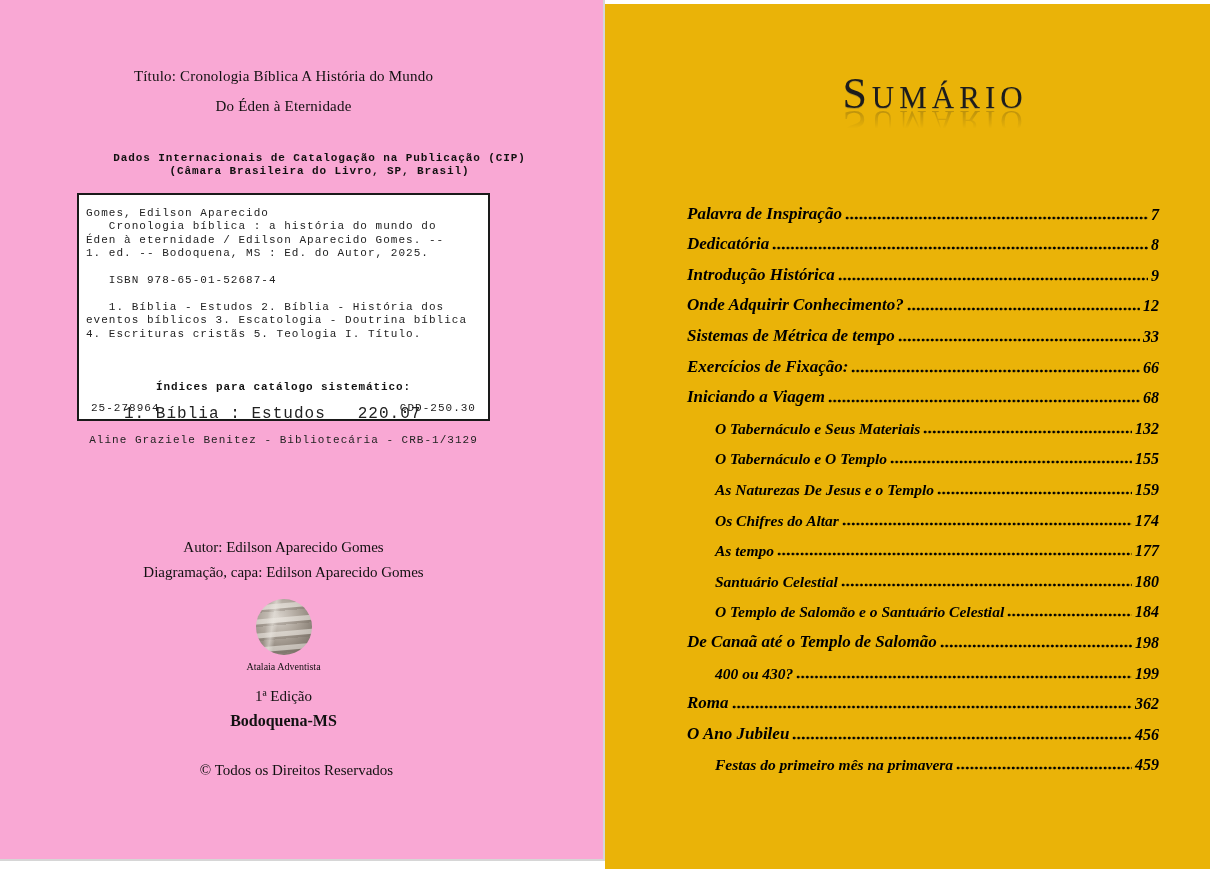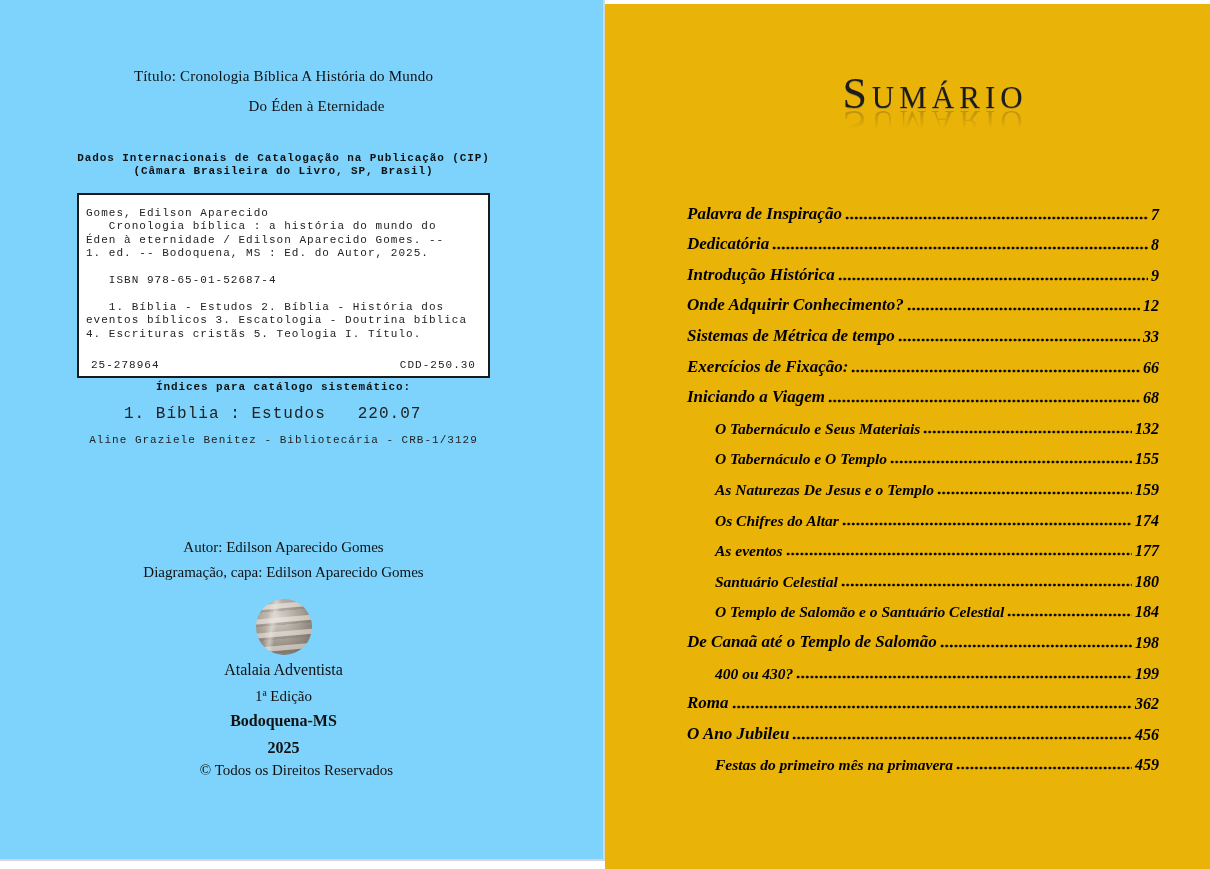--- a/index.html
+++ b/index.html
@@ -2,35 +2,35 @@
 <html><head>
 <meta charset="utf-8">
 <style>
   html,body{margin:0;padding:0;}
   body{
     width:1210px;height:869px;background:#ffffff;overflow:hidden;position:relative;
     font-family:"Liberation Serif","DejaVu Serif",serif;color:#111;
   }
   
   .page-left{
-    position:absolute;left:0;top:0;width:603px;height:859px;background:#7dd3fc;
+    position:absolute;left:0;top:0;width:603px;height:859px;background:#f9a8d4;
     border-right:2px solid #d6d6d6;border-bottom:2px solid #d6d6d6;
   }
   .page-right{
     position:absolute;left:605px;top:4px;width:607px;height:869px;background:#eab308;
   }
   .lp-content{position:absolute;left:0;top:0;width:567px;height:100%;}
   .centered{text-align:center;width:100%;position:absolute;}
   
   .book-title{font-size:15px;letter-spacing:.2px;}
-  .t1{top:68px;} .t2{top:98px;padding-left:33px;}
+  .t1{top:68px;} .t2{top:98px;}
   .mono{font-family:"Liberation Mono","DejaVu Sans Mono",monospace;}
-  .cip-header{top:152px;font-size:11px;font-weight:bold;letter-spacing:.9px;line-height:13px;white-space:pre;}
+  .cip-header{top:152px;font-size:11px;font-weight:bold;letter-spacing:.9px;line-height:13px;white-space:pre;margin-left:36px;}
   .cip-box{
-    position:absolute;left:77px;top:193px;width:413px;height:185px;
+    position:absolute;left:77px;top:193px;width:413px;height:228px;
     border:2px solid #1a1a1a;box-sizing:border-box;background:#fff;
   }
   .cip-pre{
     margin:0;padding:12px 4px 0 7px;font-family:"Liberation Mono","DejaVu Sans Mono",monospace;
     font-size:11px;line-height:13.4px;letter-spacing:1.02px;white-space:pre;color:#222;
   }
   .cip-footer{
     position:absolute;left:0;right:0;bottom:5px;display:flex;justify-content:space-between;
     font-size:11px;letter-spacing:1.02px;padding:0 12px;color:#222;
   }
@@ -40,21 +40,21 @@
   .credit{font-size:15px;}
   .credit-author{top:539px;} .credit-layout{top:564px;}
   .logo-wrap{top:599px;}
   .logo-sphere{
     display:inline-block;width:56px;height:56px;border-radius:50%;
     background:
       linear-gradient(100deg, rgba(255,255,255,0) 22%, rgba(236,232,226,.55) 32%, rgba(255,255,255,0) 40%),
       repeating-linear-gradient(175deg, rgba(240,236,230,0) 0 6px, rgba(243,239,233,.55) 7px 11px, rgba(110,100,90,.28) 12px 14px),
       radial-gradient(circle at 40% 32%, #d8d2cb 0%, #aba298 42%, #857c72 74%, #5e564e 100%);
   }
-  .publisher{top:661px;font-size:16px;}
+  .publisher{top:661px;font-size:10px;}
   .edition{top:688px;font-size:15px;}
   .city{top:712px;font-size:16px;font-weight:bold;}
   .year{top:739px;font-size:16px;font-weight:bold;}
   .rights{top:762px;font-size:15px;margin-left:13px;}
   
   .sumario-block{position:absolute;left:130px;top:68px;width:400px;text-align:center;}
   .sumario-title{
     font-size:44px;line-height:44px;font-variant:small-caps;letter-spacing:5px;color:#1c1c1c;
     text-shadow:0 1px 0 rgba(90,90,90,.35);
   }
@@ -115,21 +115,20 @@
     <div class="centered credit credit-author">Autor: Edilson Aparecido Gomes</div>
     <div class="centered credit credit-layout">Diagramação, capa: Edilson Aparecido Gomes</div>
 
     <div class="centered logo-wrap">
       <span class="logo-sphere"></span>
     </div>
 
     <div class="centered publisher">Atalaia Adventista</div>
     <div class="centered edition">1ª Edição</div>
     <div class="centered city">Bodoquena-MS</div>
-    <div class="centered year">2025</div>
     <div class="centered rights">© Todos os Direitos Reservados</div>
   </div>
 </div>
 
 <div class="page-right">
   <div class="sumario-block">
     <div class="sumario-title">Sumário</div>
     <div class="sumario-reflection">Sumário</div>
   </div>
   <div class="toc" id="toc">
@@ -182,21 +181,21 @@
         <span class="toc-label">As Naturezas De Jesus e o Templo</span>
         <span class="leader"></span>
         <span class="toc-page">159</span>
       </div>
       <div class="toc-item lvl2">
         <span class="toc-label">Os Chifres do Altar</span>
         <span class="leader"></span>
         <span class="toc-page">174</span>
       </div>
       <div class="toc-item lvl2">
-        <span class="toc-label">As eventos</span>
+        <span class="toc-label">As tempo</span>
         <span class="leader"></span>
         <span class="toc-page">177</span>
       </div>
       <div class="toc-item lvl2">
         <span class="toc-label">Santuário Celestial</span>
         <span class="leader"></span>
         <span class="toc-page">180</span>
       </div>
       <div class="toc-item lvl2">
         <span class="toc-label">O Templo de Salomão e o Santuário Celestial</span>

